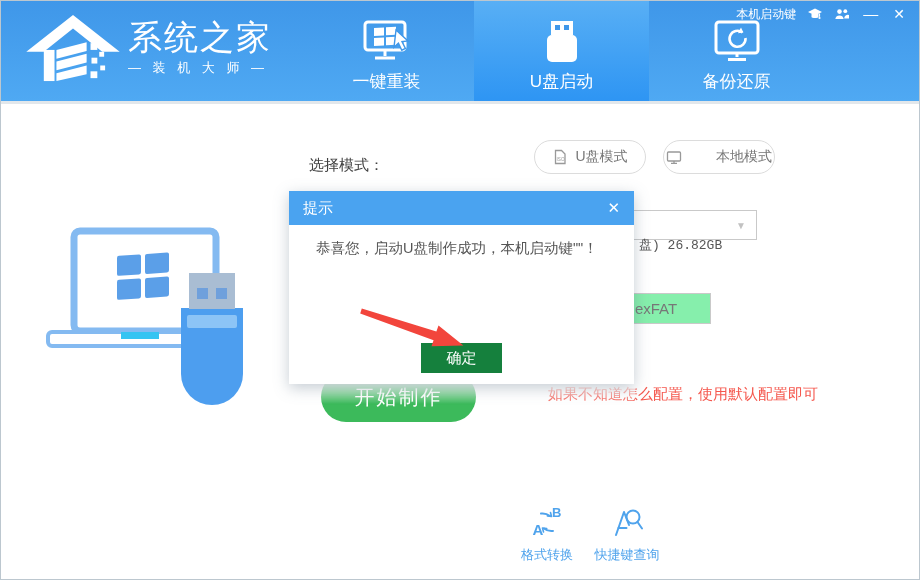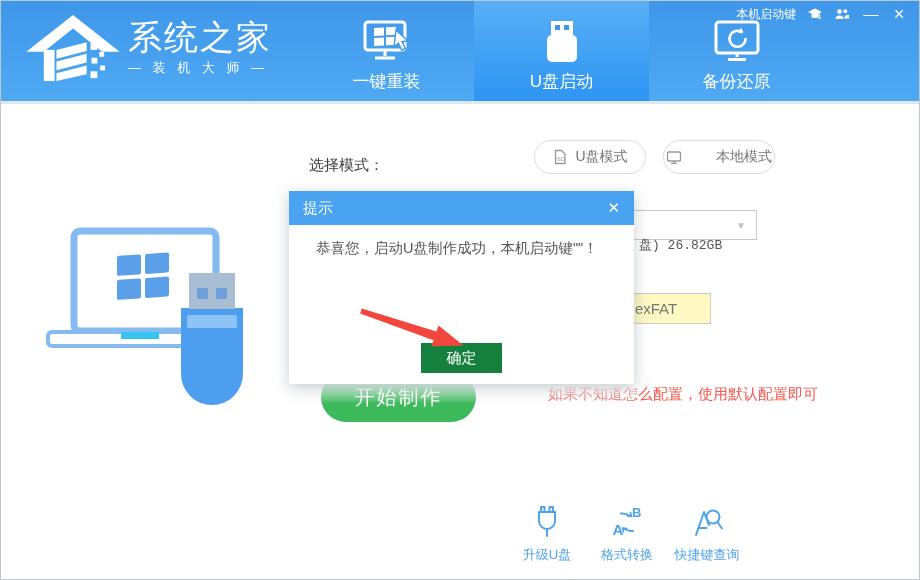--- a/index.html
+++ b/index.html
@@ -35,21 +35,21 @@
   .pill-usb{left:405px;width:112px;}
   .pill-iso{left:533px;width:112px;}
   .pill-local{left:662px;width:112px;gap:34px;}
   
   .device-select{position:absolute;left:560px;top:209px;width:196px;height:30px;
                  border:1px solid #c9c9c9;background:#fff;cursor:pointer;}
   .device-select .val{position:absolute;left:77px;top:0;line-height:29px;font-size:13px;color:#555;
                       font-family:"Liberation Mono","DejaVu Sans Mono",monospace;margin-top:20px;}
   .device-select .caret{position:absolute;right:10px;top:0;line-height:29px;font-size:10px;color:#c2c2c2;}
   .format-box{position:absolute;left:600px;top:292px;width:110px;height:31px;border:1px solid #c9c9c9;
-              background:#fef9c3;text-align:center;line-height:30px;font-size:15px;color:#777;cursor:pointer;}
+              background:#86efac;text-align:center;line-height:30px;font-size:15px;color:#777;cursor:pointer;}
   
   .illus{position:absolute;left:30px;top:215px;}
   
   .start-btn{position:absolute;left:320px;top:371px;width:155px;height:50px;border:none;
              border-radius:25px;background:#3cba5b;color:#fff;font-size:20px;letter-spacing:2px;
              cursor:pointer;z-index:1;font-family:inherit;}
   .note{position:absolute;left:547px;top:384px;font-size:15px;color:#f5584e;z-index:1;white-space:nowrap;}
   
   .veil{position:absolute;left:288px;top:381px;width:346px;height:22px;z-index:5;
         background:linear-gradient(180deg,rgba(255,255,255,.95),rgba(255,255,255,0));}
@@ -211,29 +211,20 @@
     <p class="dialog-msg">恭喜您，启动U盘制作成功，本机启动键""！</p>
     <button class="ok-btn">确定</button>
   </div>
   <svg class="arrow-svg" width="130" height="60" viewBox="0 0 130 60">
     <polygon points="8.8,7.6 83.4,30.6 85.5,24.5 110.4,44.5 78.5,45.3 80.6,39.2 7.2,12.4" fill="#f2453c"></polygon>
   </svg>
 
   <div class="tools">
     <div class="tool">
       <svg width="36" height="36" viewBox="0 0 36 36" fill="none" stroke="#4fa3ec" stroke-width="2" stroke-linecap="round" stroke-linejoin="round">
-        <rect x="12" y="3" width="3.5" height="5"></rect>
-          <rect x="20.5" y="3" width="3.5" height="5"></rect>
-        <path d="M10 8 h16 v9 a8 8 0 0 1 -16 0 z"></path>
-        <path d="M18 25 v7"></path>
-      </svg>
-      <span class="tool-label">升级U盘</span>
-    </div>
-    <div class="tool">
-      <svg width="36" height="36" viewBox="0 0 36 36" fill="none" stroke="#4fa3ec" stroke-width="2" stroke-linecap="round" stroke-linejoin="round">
         <text x="3.5" y="31" font-size="15" font-weight="bold" fill="#4fa3ec" stroke="none" font-family="Liberation Sans,sans-serif">A</text>
         <text x="23" y="13" font-size="13" font-weight="bold" fill="#4fa3ec" stroke="none" font-family="Liberation Sans,sans-serif">B</text>
         <path d="M12 9.5 a12 12 0 0 1 9 2.5"></path>
           <path d="M21.5 8.5 l1 4 -4.2 -.6" stroke-width="1.6"></path>
         <path d="M24 27 a12 12 0 0 1 -9 -2.5"></path>
           <path d="M14.5 28 l-1 -4 4.2 .6" stroke-width="1.6"></path>
       </svg>
       <span class="tool-label">格式转换</span>
     </div>
     <div class="tool">

